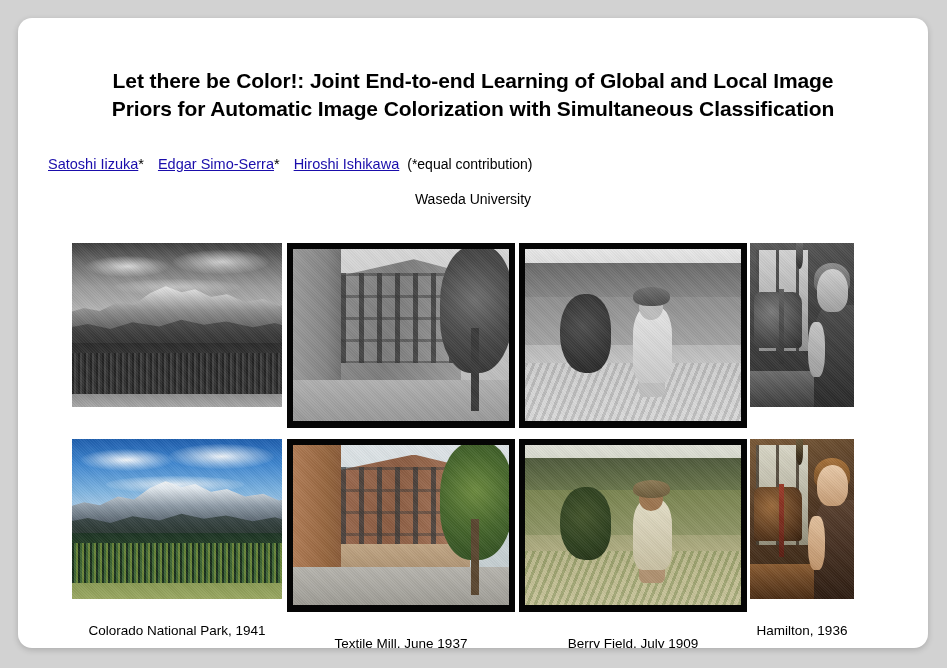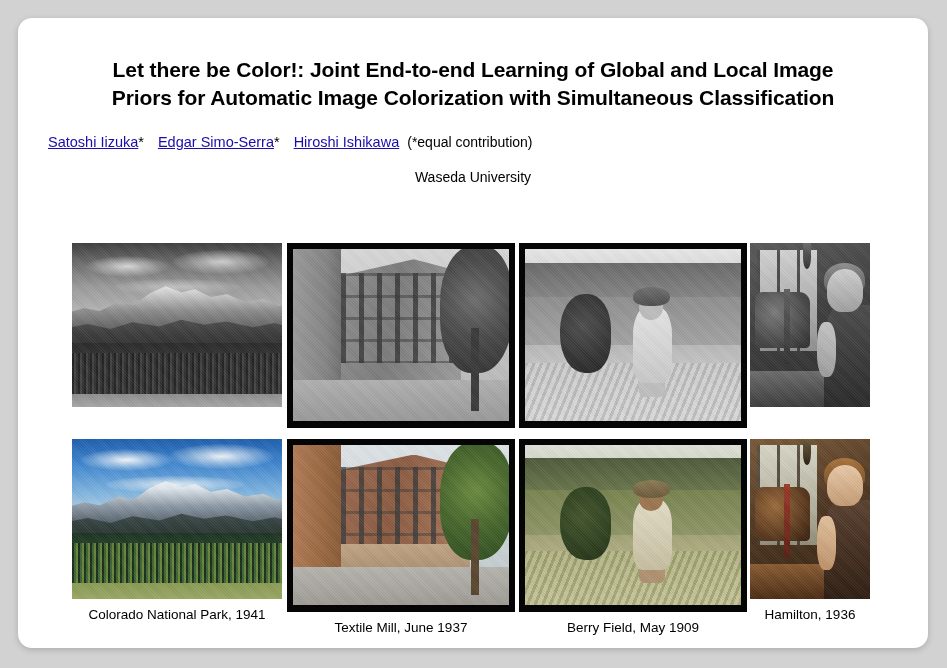--- a/index.html
+++ b/index.html
@@ -19,21 +19,21 @@
     left: 18px;
     top: 18px;
     width: 910px;
     height: 630px;
     background: #ffffff;
     border-radius: 14px;
     box-shadow: 0 2px 6px rgba(0,0,0,0.18);
     overflow: hidden;
   }
   .paper-title {
-    margin: 0;
+    margin: 11px;
     padding: 38px 62px 0 62px;
     font-size: 21px;
     font-weight: bold;
     line-height: 1.33;
     text-align: center;
     color: #000000;
     letter-spacing: -0.1px;
   }
   .author-line {
     margin: 0;
@@ -79,21 +79,21 @@
     align-items: flex-start;
   }
   .grid-row.row-gray { margin-bottom: 11px; }
   .col {
     display: flex;
     flex-direction: column;
   }
   .col-1 { width: 210px; margin-right: 5px; }
   .col-2 { width: 228px; margin-right: 4px; }
   .col-3 { width: 228px; margin-right: 3px; }
-  .col-4 { width: 120px; }
+  .col-4 { width: 104px; }
 
   .photo {
     position: relative;
     overflow: hidden;
     background: #000;
   }
   .h-gray-1 { height: 164px; }
   .h-col-1  { height: 160px; }
   .h-gray-2 { height: 172px; }
   .h-col-2  { height: 160px; }
@@ -102,21 +102,21 @@
   .h-gray-4 { height: 164px; }
   .h-col-4  { height: 160px; }
 
   .framed { padding: 6px 6px 7px 6px; background: #050505; }
   .framed-inner { position: relative; width: 100%; height: 100%; overflow: hidden; }
 
   .caption {
     text-align: center;
     font-size: 13.5px;
     color: #000000;
-    padding-top: 8px;
+    padding-top: 24px;
     white-space: nowrap;
   }
 
   
   .scene { position: absolute; inset: 0; }
   .layer { position: absolute; }
 
   
   .m-sky-g  { left:0; top:0; right:0; height:44%;
               background: linear-gradient(180deg,#3e3e3e 0%,#6d6d6d 28%,#9a9a9a 60%,#b8b8b8 100%); }
@@ -429,21 +429,21 @@
               <div class="layer f-spray-c"></div>
               <div class="layer f-bush-c"></div>
               <div class="layer f-leg-c"></div>
               <div class="layer f-body-c"></div>
               <div class="layer f-head-c"></div>
               <div class="layer f-hat-c"></div>
               <div class="layer grain"></div>
             </div>
           </div>
         </div>
-        <div class="caption">Berry Field, May 1909</div>
+        <div class="caption">Berry Field, July 1909</div>
       </div>
 
       <div class="col col-4">
         <div class="photo h-col-4">
           <div class="scene">
             <div class="layer w-bg-c"></div>
             <div class="layer w-win-c"></div>
             <div class="layer w-mull-c"></div>
             <div class="layer w-mach-c"></div>
             <div class="layer w-post-c"></div>

